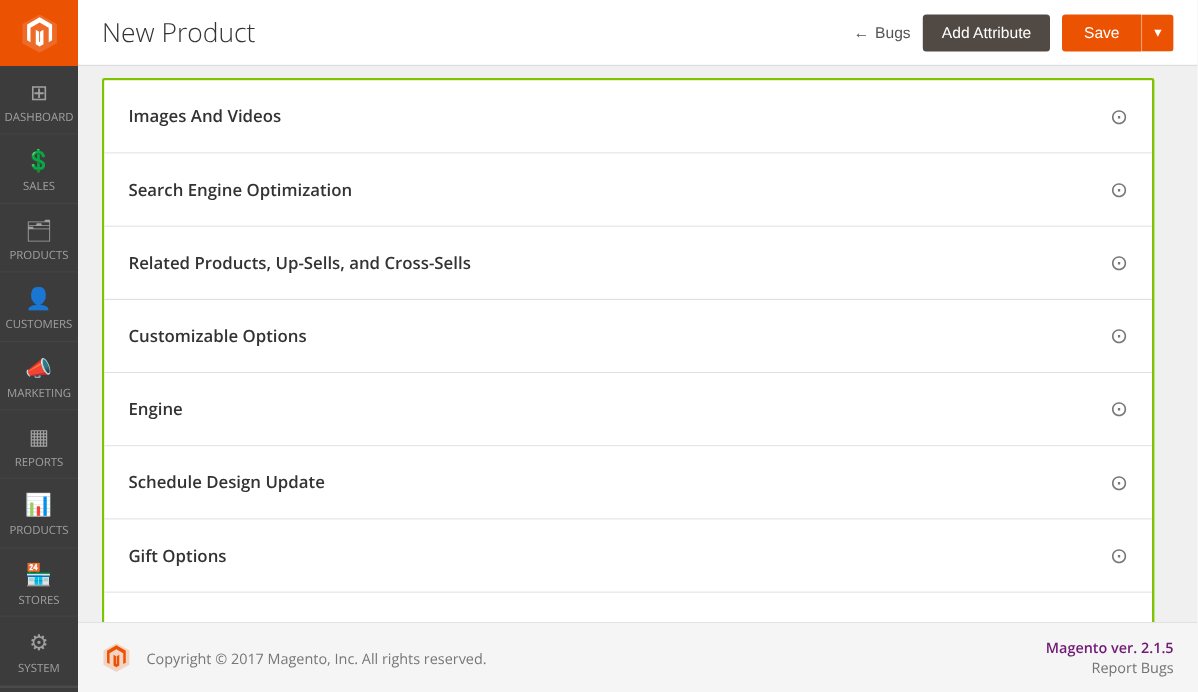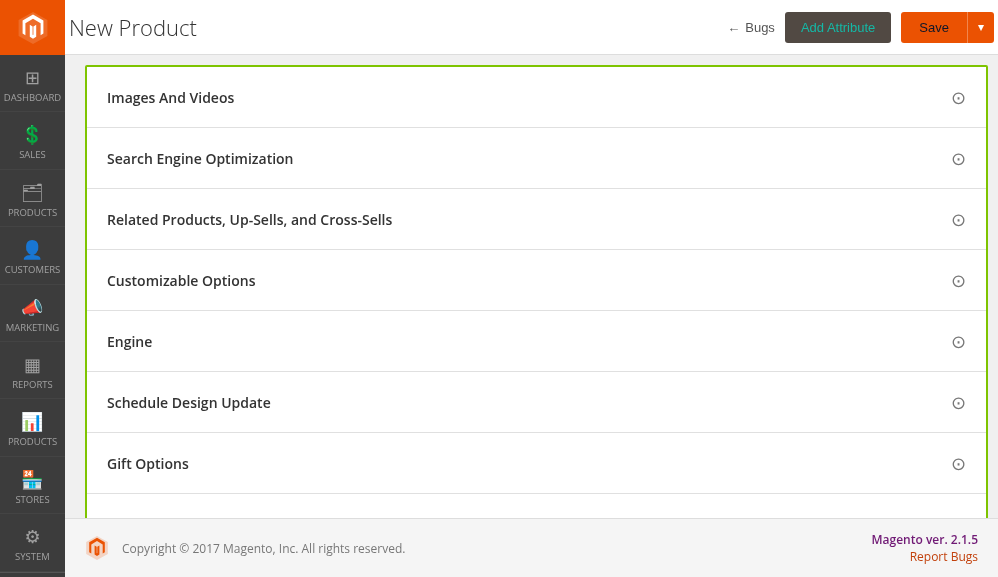--- a/index.html
+++ b/index.html
@@ -50,21 +50,21 @@
       flex: 1;
       display: flex;
       flex-direction: column;
       height: 577px;
     }
 
     
     .header {
       background: #fff;
       border-bottom: 1px solid #ddd;
-      padding: 0 4px;
+      padding: 0 20px;
       height: 55px;
       display: flex;
       align-items: center;
       justify-content: space-between;
       flex-shrink: 0;
     }
     .header-title {
       font-size: 22px;
       font-weight: 300;
       color: #333;
@@ -79,34 +79,34 @@
       border: none;
       color: #555;
       font-size: 13px;
       cursor: pointer;
       display: flex;
       align-items: center;
       gap: 5px;
     }
     .btn-add-attribute {
       background: #514943;
-      color: #14b8a6;
+      color: #ffffff;
       border: none;
       padding: 8px 16px;
       font-size: 13px;
       cursor: pointer;
       border-radius: 3px;
     }
     .btn-save-group {
       display: flex;
       align-items: stretch;
     }
     .btn-save {
       background: #eb5202;
-      color: #0f172a;
+      color: #ffffff;
       border: none;
       padding: 8px 18px;
       font-size: 13px;
       cursor: pointer;
       border-radius: 3px 0 0 3px;
       text-align: center;
     }
     .btn-save-dropdown {
       background: #eb5202;
       color: #fff;
@@ -115,21 +115,21 @@
       padding: 8px 10px;
       cursor: pointer;
       border-radius: 0 3px 3px 0;
       font-size: 12px;
     }
 
     
     .content {
       flex: 1;
       overflow-y: auto;
-      padding: 10px 10px 10px 20px;
+      padding: 10px 36px 10px 20px;
       background: #f0f0f0;
     }
 
     
     .accordion-container {
       border: 2px solid #7ec400;
       background: #fff;
       border-radius: 2px;
       margin-bottom: 10px;
     }
@@ -165,21 +165,21 @@
       color: #777;
       flex-shrink: 0;
     }
     .footer-logo {
       display: flex;
       align-items: center;
       gap: 13px;
     }
     .footer-right { text-align: right; }
     .footer-version { color: #701a75; font-weight: 600; }
-    .footer-report { color: #c2410c; cursor: pointer; text-decoration: none; }
+    .footer-report { color: #737373; cursor: pointer; text-decoration: none; }
   </style>
 </head>
 <body>
 
 <nav class="sidebar">
   <div class="sidebar-logo">
     <svg viewBox="0 0 36 40" fill="none" xmlns="http://www.w3.org/2000/svg">
       <path d="M18 0L36 10V30L18 40L0 30V10L18 0Z" fill="#fff" opacity="0.15"></path>
       <path d="M18 3L5 10.5V27L8.5 29V14L18 8.5L27.5 14V29L31 27V10.5L18 3Z" fill="#fff"></path>
       <path d="M14 16V31L18 33.5L22 31V16L18.5 18V28.5L18 28.8L17.5 28.5V18L14 16Z" fill="#fff"></path>

